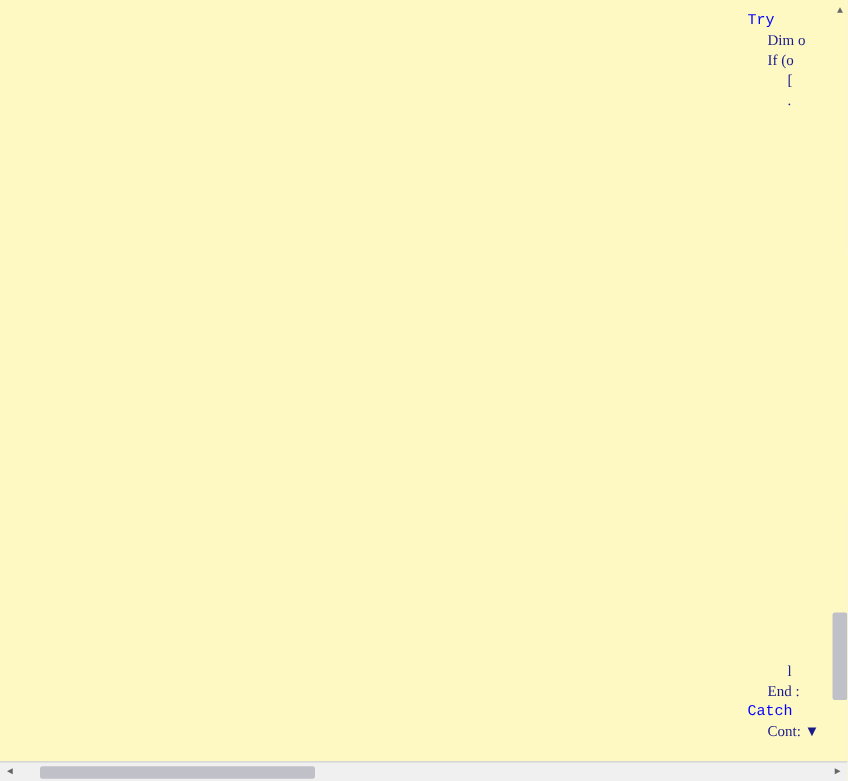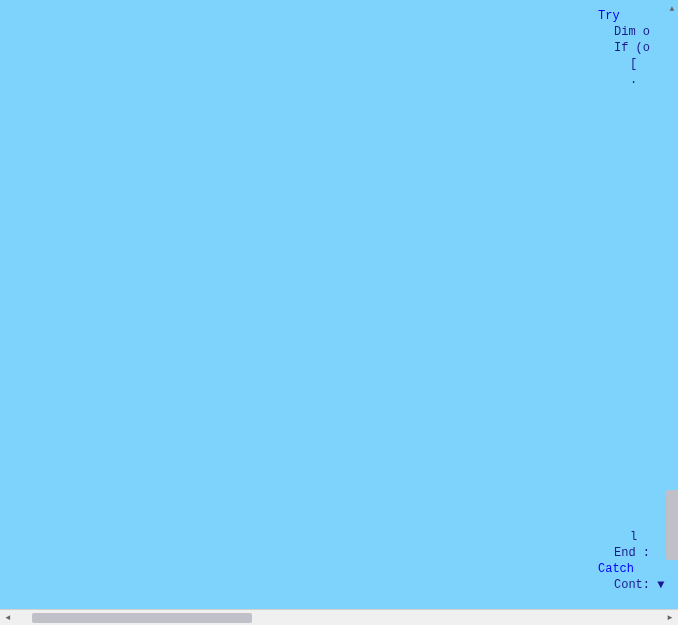--- a/index.html
+++ b/index.html
@@ -13,21 +13,21 @@
       height: 625px;
       background: #f0f0f0;
       font-family: 'Consolas', 'Courier New', monospace;
       font-size: 12px;
       overflow: hidden;
     }
 
     .editor-container {
       width: 678px;
       height: 625px;
-      background: #7dd3fc;
+      background: #fef9c3;
       position: relative;
       display: flex;
       flex-direction: column;
     }
 
     .code-area {
       flex: 1;
       position: relative;
       overflow: hidden;
     }
@@ -48,20 +48,21 @@
       white-space: nowrap;
       line-height: 16px;
     }
 
     .keyword {
       color: #0000ff;
     }
 
     .code-text {
       color: #1a1a8c;
+      font-family: Liberation Serif, serif;
     }
 
     .scrollbar-v {
       position: absolute;
       right: 0;
       top: 490px;
       width: 12px;
       height: 70px;
       background: #c0c0c8;
       border-radius: 2px;

